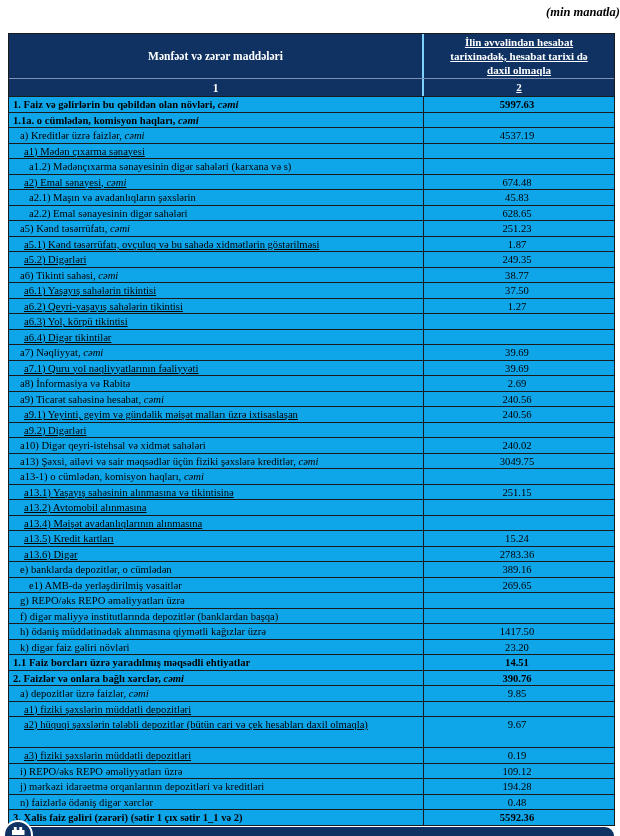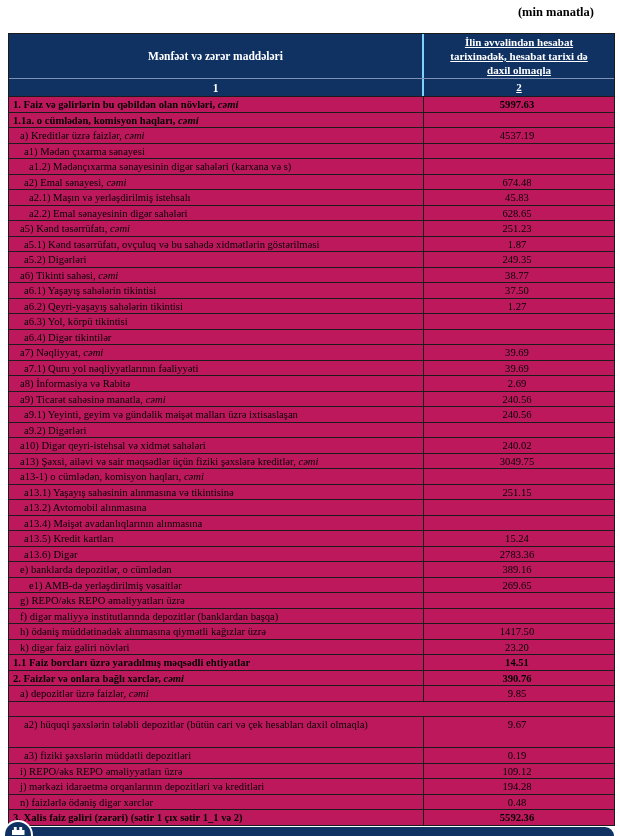--- a/index.html
+++ b/index.html
@@ -3,53 +3,53 @@
 <meta charset="utf-8">
 <style>
   html,body{margin:0;padding:0;}
   body{
     width:620px;height:836px;position:relative;overflow:hidden;
     background:#ffffff;
     font-family:"Liberation Serif", serif;
     color:#000;
   }
   .unit-note{
-    position:absolute;top:5px;right:26px;
-    font-size:12.5px;font-weight:bold;text-align:center;
+    position:absolute;top:5px;right:0;
+    font-size:12.5px;font-weight:bold;font-style:italic;text-align:center;
   }
   .report-table{
     position:absolute;left:8px;top:33px;width:605px;
     border:1px solid #1b1b1b;background:#fff;
   }
   .thead{display:flex;background:#0f3263;color:#fff;font-weight:bold;text-align:center;}
   .thead .hcol1{
     flex:0 0 415px;box-sizing:border-box;border-right:2px solid #7dd3fc;
     display:flex;align-items:center;justify-content:center;font-size:11.5px;
   }
   .thead .hcol2{
     flex:1;display:flex;align-items:center;justify-content:center;
     padding:0 16px;font-size:11px;line-height:1.3;text-decoration:underline;
   }
   .thead.title-row{height:44px;}
   .thead.num-row{height:17px;border-top:1px solid #7f92b3;font-size:11px;}
   .row{
     display:flex;border-top:1px solid #1b1b1b;height:15.5px;
-    box-sizing:border-box;background:#be185d;
+    box-sizing:border-box;background:#0ea5e9;
   }
   .row.tall{height:31px;}
   .cell{box-sizing:border-box;font-size:10.6px;line-height:13.5px;padding-top:1px;}
   .cell.label{
     flex:0 0 415px;border-right:1px solid #1b1b1b;
     padding-left:2px;padding-right:3px;overflow:hidden;
   }
   .cell.value{flex:1;text-align:center;padding-right:4px;}
   .row.bold{font-weight:bold;}
   .i0{text-indent:2px;}
   .i1{text-indent:9px;}
-  .i2{text-indent:13px;}
+  .i2{text-indent:13px;text-decoration:underline;}
   .i3{text-indent:18px;}
   .lbl-suffix{font-style:italic;}
   .footer-bar{
     position:absolute;left:4px;top:827px;width:610px;height:9px;
     background:#0f3263;border-radius:9px 9px 0 0;z-index:1;
   }
   .footer-circle{
     position:absolute;left:3px;top:820px;width:30px;height:30px;
     background:#0f3263;border:2px solid #fff;border-radius:50%;
     box-sizing:border-box;z-index:2;
@@ -98,21 +98,21 @@
     <div class="cell label i3"><span class="lbl-text">a1.2) Mədənçıxarma sənayesinin digər sahələri (karxana və s)</span><span class="lbl-suffix"></span></div>
     <div class="cell value"></div>
   </div>
 
   <div class="row">
     <div class="cell label i2"><span class="lbl-text">a2) Emal sənayesi, </span><span class="lbl-suffix">cəmi</span></div>
     <div class="cell value">674.48</div>
   </div>
 
   <div class="row">
-    <div class="cell label i3"><span class="lbl-text">a2.1) Maşın və yerləşdirilmiş istehsalı</span><span class="lbl-suffix"></span></div>
+    <div class="cell label i3"><span class="lbl-text">a2.1) Maşın və avadanlıqların şəxslərin</span><span class="lbl-suffix"></span></div>
     <div class="cell value">45.83</div>
   </div>
 
   <div class="row">
     <div class="cell label i3"><span class="lbl-text">a2.2) Emal sənayesinin digər sahələri</span><span class="lbl-suffix"></span></div>
     <div class="cell value">628.65</div>
   </div>
 
   <div class="row">
     <div class="cell label i1"><span class="lbl-text">a5) Kənd təsərrüfatı, </span><span class="lbl-suffix">cəmi</span></div>
@@ -163,21 +163,21 @@
     <div class="cell label i2"><span class="lbl-text">a7.1) Quru yol nəqliyyatlarının fəaliyyəti</span><span class="lbl-suffix"></span></div>
     <div class="cell value">39.69</div>
   </div>
 
   <div class="row">
     <div class="cell label i1"><span class="lbl-text">a8)  İnformasiya və Rabitə</span><span class="lbl-suffix"></span></div>
     <div class="cell value">2.69</div>
   </div>
 
   <div class="row">
-    <div class="cell label i1"><span class="lbl-text">a9) Ticarət sahəsinə manatla, </span><span class="lbl-suffix">cəmi</span></div>
+    <div class="cell label i1"><span class="lbl-text">a9) Ticarət sahəsinə hesabat, </span><span class="lbl-suffix">cəmi</span></div>
     <div class="cell value">240.56</div>
   </div>
 
   <div class="row">
     <div class="cell label i2"><span class="lbl-text">a9.1) Yeyinti, geyim və gündəlik məişət malları üzrə ixtisaslaşan</span><span class="lbl-suffix"></span></div>
     <div class="cell value">240.56</div>
   </div>
 
   <div class="row">
     <div class="cell label i2"><span class="lbl-text">a9.2) Digərləri</span><span class="lbl-suffix"></span></div>
@@ -263,20 +263,21 @@
     <div class="cell label i0"><span class="lbl-text">2. Faizlər və onlara bağlı xərclər, </span><span class="lbl-suffix">cəmi</span></div>
     <div class="cell value">390.76</div>
   </div>
 
   <div class="row">
     <div class="cell label i1"><span class="lbl-text">a) depozitlər üzrə faizlər, </span><span class="lbl-suffix">cəmi</span></div>
     <div class="cell value">9.85</div>
   </div>
 
   <div class="row">
+    <div class="cell label i2"><span class="lbl-text">a1) fiziki şəxslərin müddətli depozitləri</span><span class="lbl-suffix"></span></div>
     <div class="cell value"></div>
   </div>
 
   <div class="row tall">
     <div class="cell label i2"><span class="lbl-text">a2) hüquqi şəxslərin tələbli depozitlər (bütün cari və çek hesabları daxil olmaqla)</span><span class="lbl-suffix"></span></div>
     <div class="cell value">9.67</div>
   </div>
 
   <div class="row">
     <div class="cell label i2"><span class="lbl-text">a3) fiziki şəxslərin müddətli depozitləri</span><span class="lbl-suffix"></span></div>

